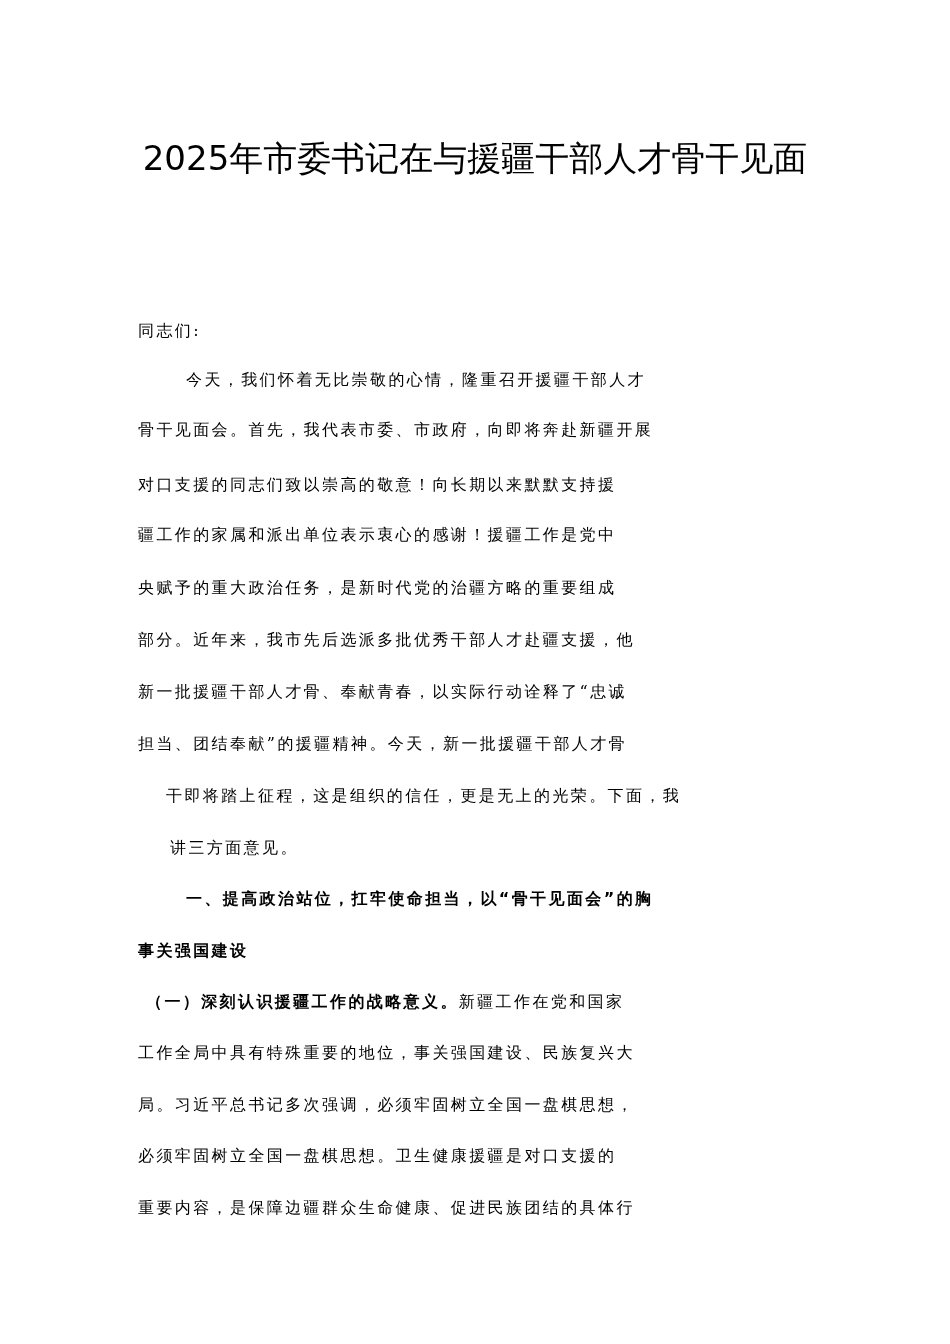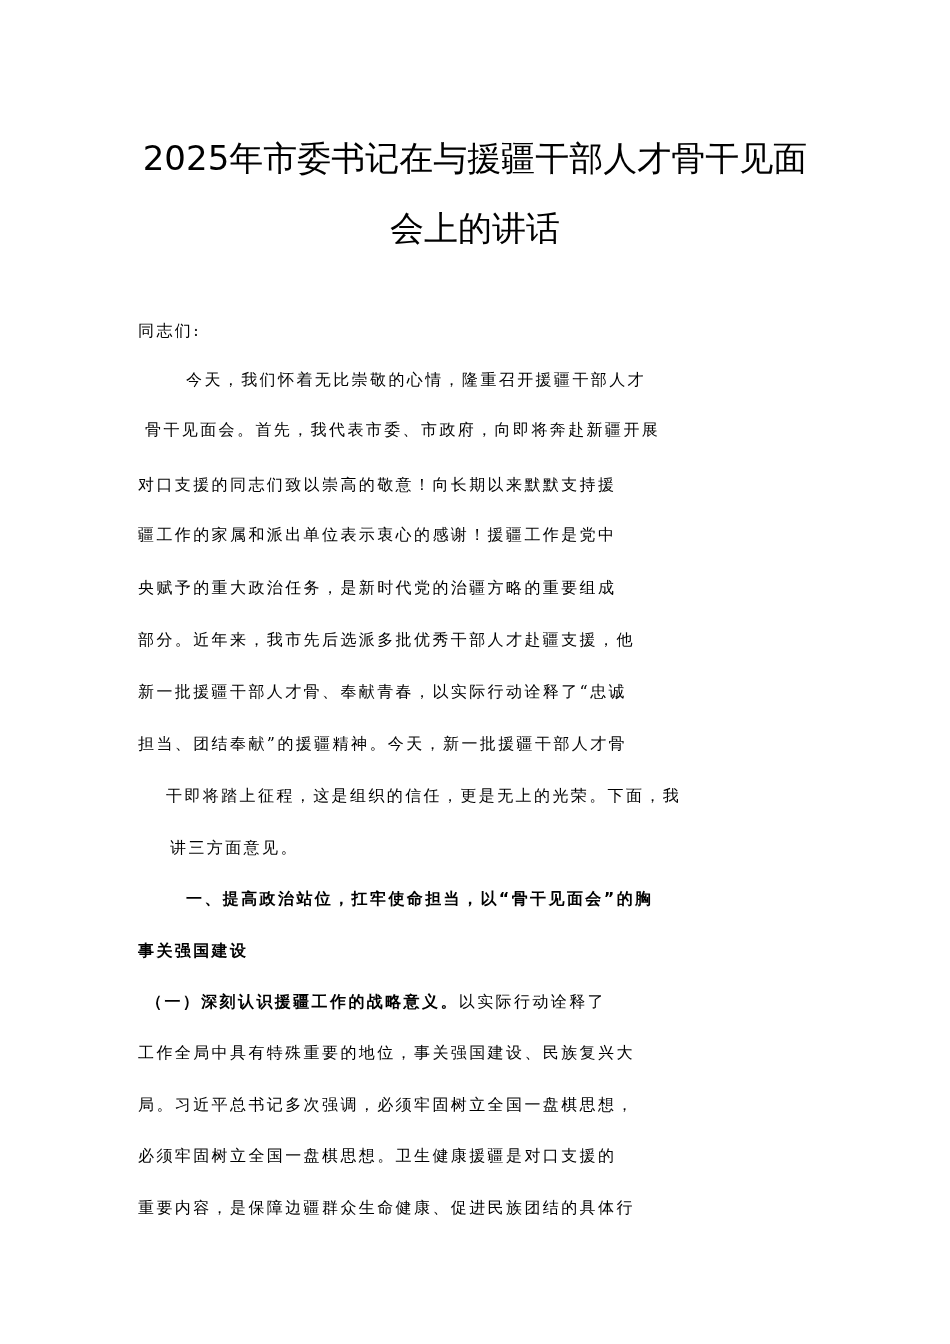--- a/index.html
+++ b/index.html
@@ -18,45 +18,44 @@
     .bold { font-weight: bold; font-family: "DejaVu Sans", sans-serif; }
     .indent { left: 186px; }
     .indent-sm { left: 146px; }
   </style>
 </head>
 <body>
 
 <div class="page">
 
   <div class="title-line" style="top:138px;">2025年市委书记在与援疆干部人才骨干见面</div>
-  <div class="title-line" style="top:208px;">会上的讲话</div>
 
   <div class="line" style="top:316px;">同志们:</div>
 
   <div>
     <div class="line indent" style="top:365px;">今天，我们怀着无比崇敬的心情，隆重召开援疆干部人才</div>
-    <div class="line" style="top:415px;margin-left:7px;">骨干见面会。首先，我代表市委、市政府，向即将奔赴新疆开展</div>
+    <div class="line" style="top:415px;">骨干见面会。首先，我代表市委、市政府，向即将奔赴新疆开展</div>
     <div class="line" style="top:470px;">对口支援的同志们致以崇高的敬意！向长期以来默默支持援</div>
     <div class="line" style="top:520px;">疆工作的家属和派出单位表示衷心的感谢！援疆工作是党中</div>
     <div class="line" style="top:573px;">央赋予的重大政治任务，是新时代党的治疆方略的重要组成</div>
     <div class="line" style="top:625px;">部分。近年来，我市先后选派多批优秀干部人才赴疆支援，他</div>
     <div class="line" style="top:677px;">新一批援疆干部人才骨、奉献青春，以实际行动诠释了“忠诚</div>
     <div class="line" style="top:729px;">担当、团结奉献”的援疆精神。今天，新一批援疆干部人才骨</div>
     <div class="line" style="top:781px;margin-left:28px;">干即将踏上征程，这是组织的信任，更是无上的光荣。下面，我</div>
     <div class="line" style="top:833px;margin-left:32px;">讲三方面意见。</div>
   </div>
 
   <div>
     <div class="line bold indent" style="top:884px;">一、提高政治站位，扛牢使命担当，以“骨干见面会”的胸</div>
     <div class="line bold" style="top:936px;">事关强国建设</div>
   </div>
 
   <div>
     <div class="line indent-sm" style="top:987px;">
-      <span class="bold">（一）深刻认识援疆工作的战略意义。</span><span>以实际行动诠释了</span>
+      <span class="bold">（一）深刻认识援疆工作的战略意义。</span><span>新疆工作在党和国家</span>
     </div>
     <div class="line" style="top:1038px;">工作全局中具有特殊重要的地位，事关强国建设、民族复兴大</div>
     <div class="line" style="top:1090px;">局。习近平总书记多次强调，必须牢固树立全国一盘棋思想，</div>
     <div class="line" style="top:1141px;">必须牢固树立全国一盘棋思想。卫生健康援疆是对口支援的</div>
     <div class="line" style="top:1193px;">重要内容，是保障边疆群众生命健康、促进民族团结的具体行</div>
   </div>
 
 </div>
 
 </body></html>

